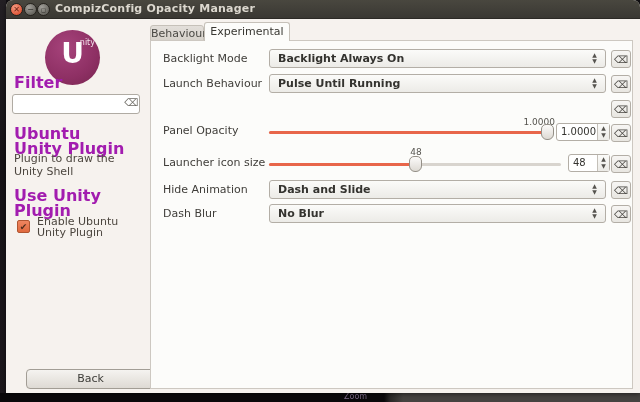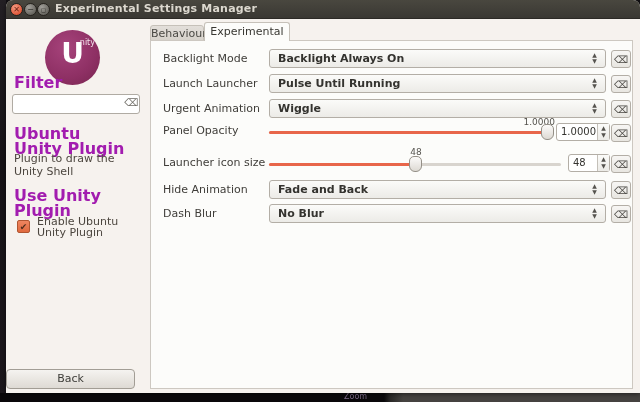--- a/index.html
+++ b/index.html
@@ -46,21 +46,21 @@
   .filter-clear { position:absolute; left:118px; top:78px; font-size:10px; color:#6f6c66; }
   .plugin-title { top:107px; width:115px; }
   .plugin-desc { position:absolute; left:8px; top:133px; width:118px; font-size:11px;
     line-height:13px; color:#4c463f; }
   .use-head { top:169px; }
   .checkbox { position:absolute; left:11px; top:201px; width:13px; height:13px; border-radius:2px;
     background:linear-gradient(#ef8560, #e06a3f); border:1px solid #b05531;
     font-size:9px; line-height:12px; text-align:center; color:#4e2c1c; }
   .enable-label { position:absolute; left:31px; top:197px; width:85px; font-size:11px;
     line-height:11px; color:#4c463f; }
-  .back-btn { position:absolute; left:0; top:350px; width:129px; height:20px;
+  .back-btn { position:absolute; left:20px; top:350px; width:129px; height:20px;
     background:linear-gradient(#f5f3f0, #dedad4); border:1px solid #a29d95; border-radius:4px;
     font-family:"DejaVu Sans", sans-serif; font-size:11px; color:#3e3d39; text-align:center; line-height:18px; }
 
   
   .tab { position:absolute; font-size:11px; text-align:center; border:1px solid #c6c1b9; }
   .tab-inactive { left:144px; top:6px; width:54px; height:16px; line-height:15px;
     background:linear-gradient(#e3dfda, #d6d2cb); color:#4a4944; border-radius:3px 3px 0 0; }
   .tab-active { left:198px; top:3px; width:86px; height:19px; line-height:18px;
     background:#fcfcfa; color:#383732; border-bottom:none; border-radius:3px 3px 0 0; z-index:3;text-align:center; }
   .frame { position:absolute; left:144px; top:21px; width:483px; height:349px;
@@ -98,21 +98,21 @@
 <div class="stage">
   <div class="desk-left"></div>
   <div class="desk-bottom"></div>
   <span class="desk-zoom">Zoom</span>
 
   <div class="window">
     <div class="titlebar">
       <span class="tb-btn tb-close">✕</span>
       <span class="tb-btn tb-min">−</span>
       <span class="tb-btn tb-max">◻</span>
-      <span class="tb-title">Experimental Settings Manager</span>
+      <span class="tb-title">CompizConfig Opacity Manager</span>
     </div>
 
     <div class="win-body">
 
       <div class="sidebar">
         <div class="logo">
           <span class="logo-u">U</span>
           <span class="logo-nity">nity</span>
         </div>
         <div class="side-head filter-label">Filter</div>
@@ -139,40 +139,32 @@
             <span class="dd-text">Backlight Always On</span>
             <span class="dd-arrows">
                 <span>▲</span>
                 <span>▼</span>
               </span>
           </div>
           <button class="reset-btn" style="top:1px"><span>⌫</span></button>
         </div>
 
         <div class="row" style="top:33px">
-          <span class="row-label">Launch Launcher</span>
+          <span class="row-label">Launch Behaviour</span>
           <div class="dropdown">
             <span class="dd-text">Pulse Until Running</span>
             <span class="dd-arrows">
                 <span>▲</span>
                 <span>▼</span>
               </span>
           </div>
           <button class="reset-btn" style="top:1px"><span>⌫</span></button>
         </div>
 
         <div class="row" style="top:58px">
-          <span class="row-label">Urgent Animation</span>
-          <div class="dropdown">
-            <span class="dd-text">Wiggle</span>
-            <span class="dd-arrows">
-                <span>▲</span>
-                <span>▼</span>
-              </span>
-          </div>
           <button class="reset-btn" style="top:1px"><span>⌫</span></button>
         </div>
 
         <div class="row slider-row" style="top:76px">
           <span class="row-label" style="top:4px">Panel Opacity</span>
           <span class="slider-value" style="left:118px; top:0; width:286px; text-align:right">1.0000</span>
           <div class="slider-track" style="left: 118px; top: 14px; width: 284px; --pct: 98%;">
             <div class="slider-fill"></div>
             <div class="slider-handle"></div>
           </div>
@@ -199,21 +191,21 @@
                 <span>▲</span>
                 <span>▼</span>
               </span>
           </div>
           <button class="reset-btn" style="top:8px"><span>⌫</span></button>
         </div>
 
         <div class="row" style="top:139px">
           <span class="row-label">Hide Animation</span>
           <div class="dropdown">
-            <span class="dd-text">Fade and Back</span>
+            <span class="dd-text">Dash and Slide</span>
             <span class="dd-arrows">
                 <span>▲</span>
                 <span>▼</span>
               </span>
           </div>
           <button class="reset-btn" style="top:1px"><span>⌫</span></button>
         </div>
 
         <div class="row" style="top:163px">
           <span class="row-label">Dash Blur</span>

